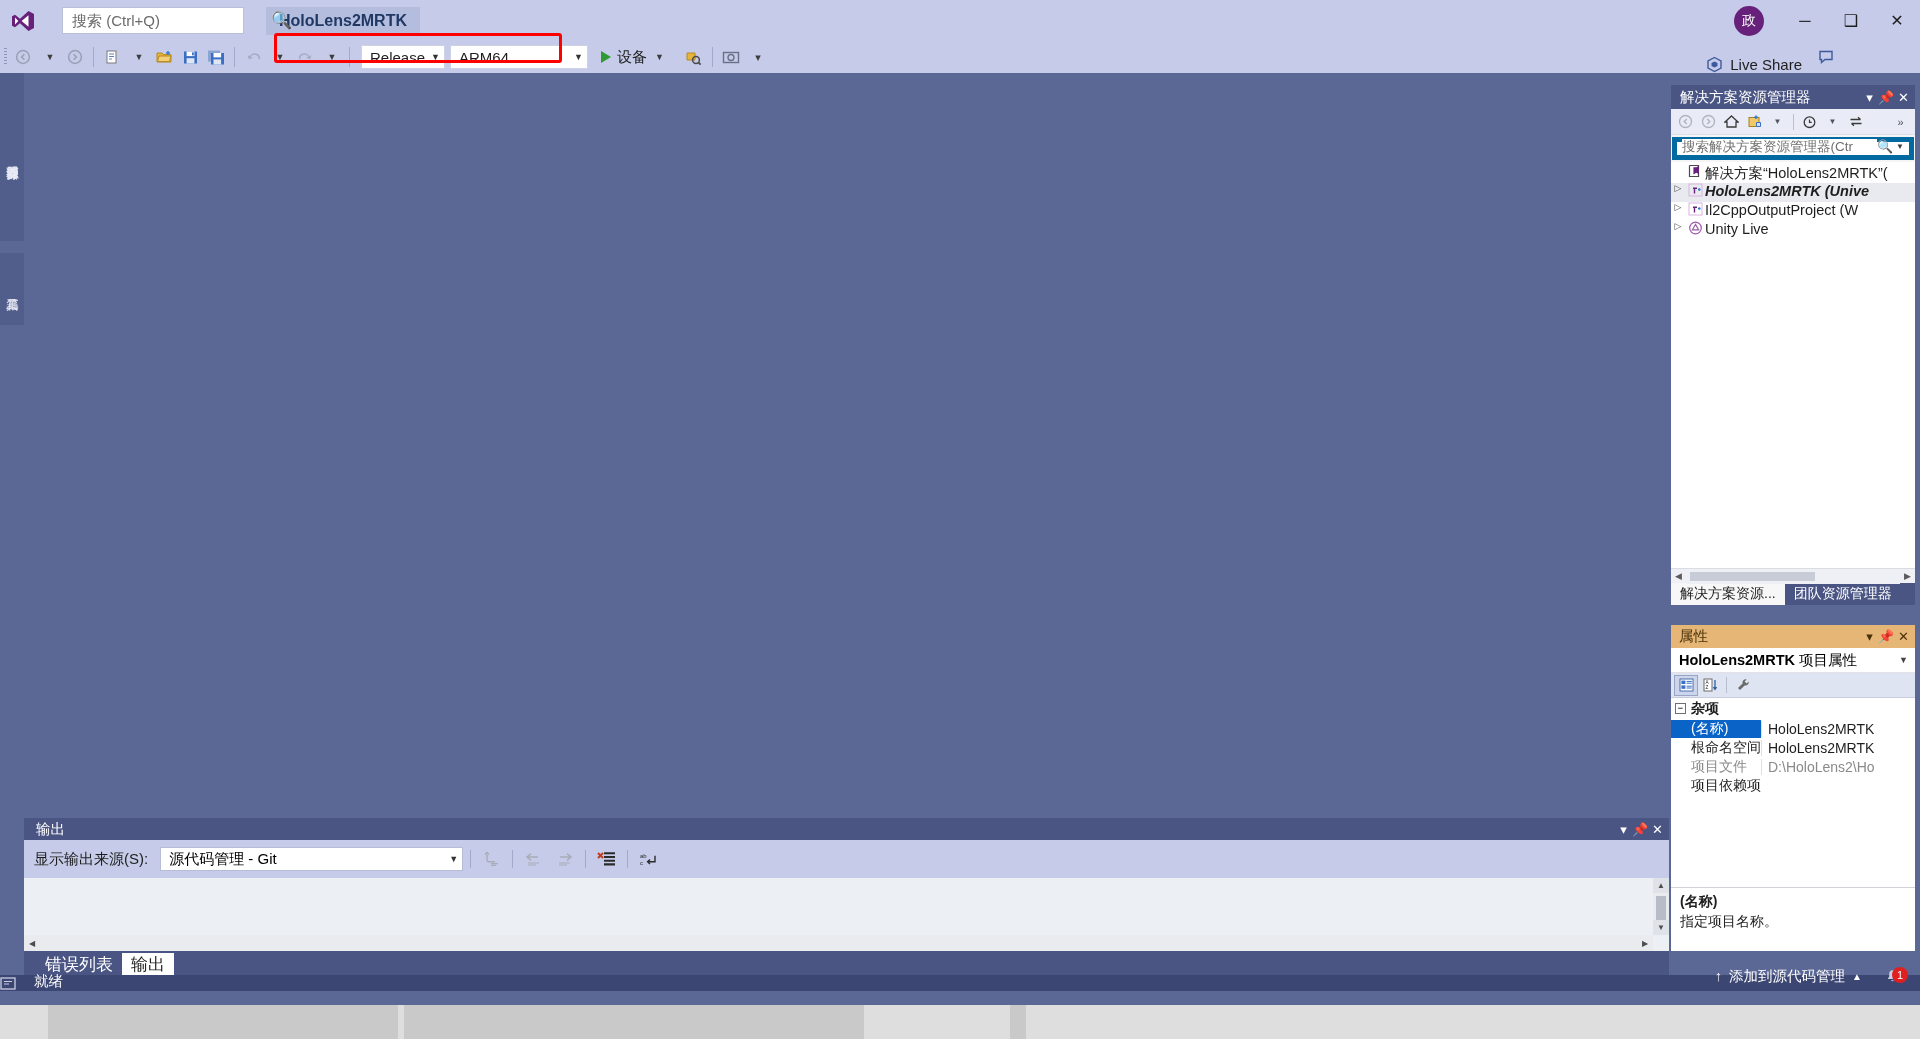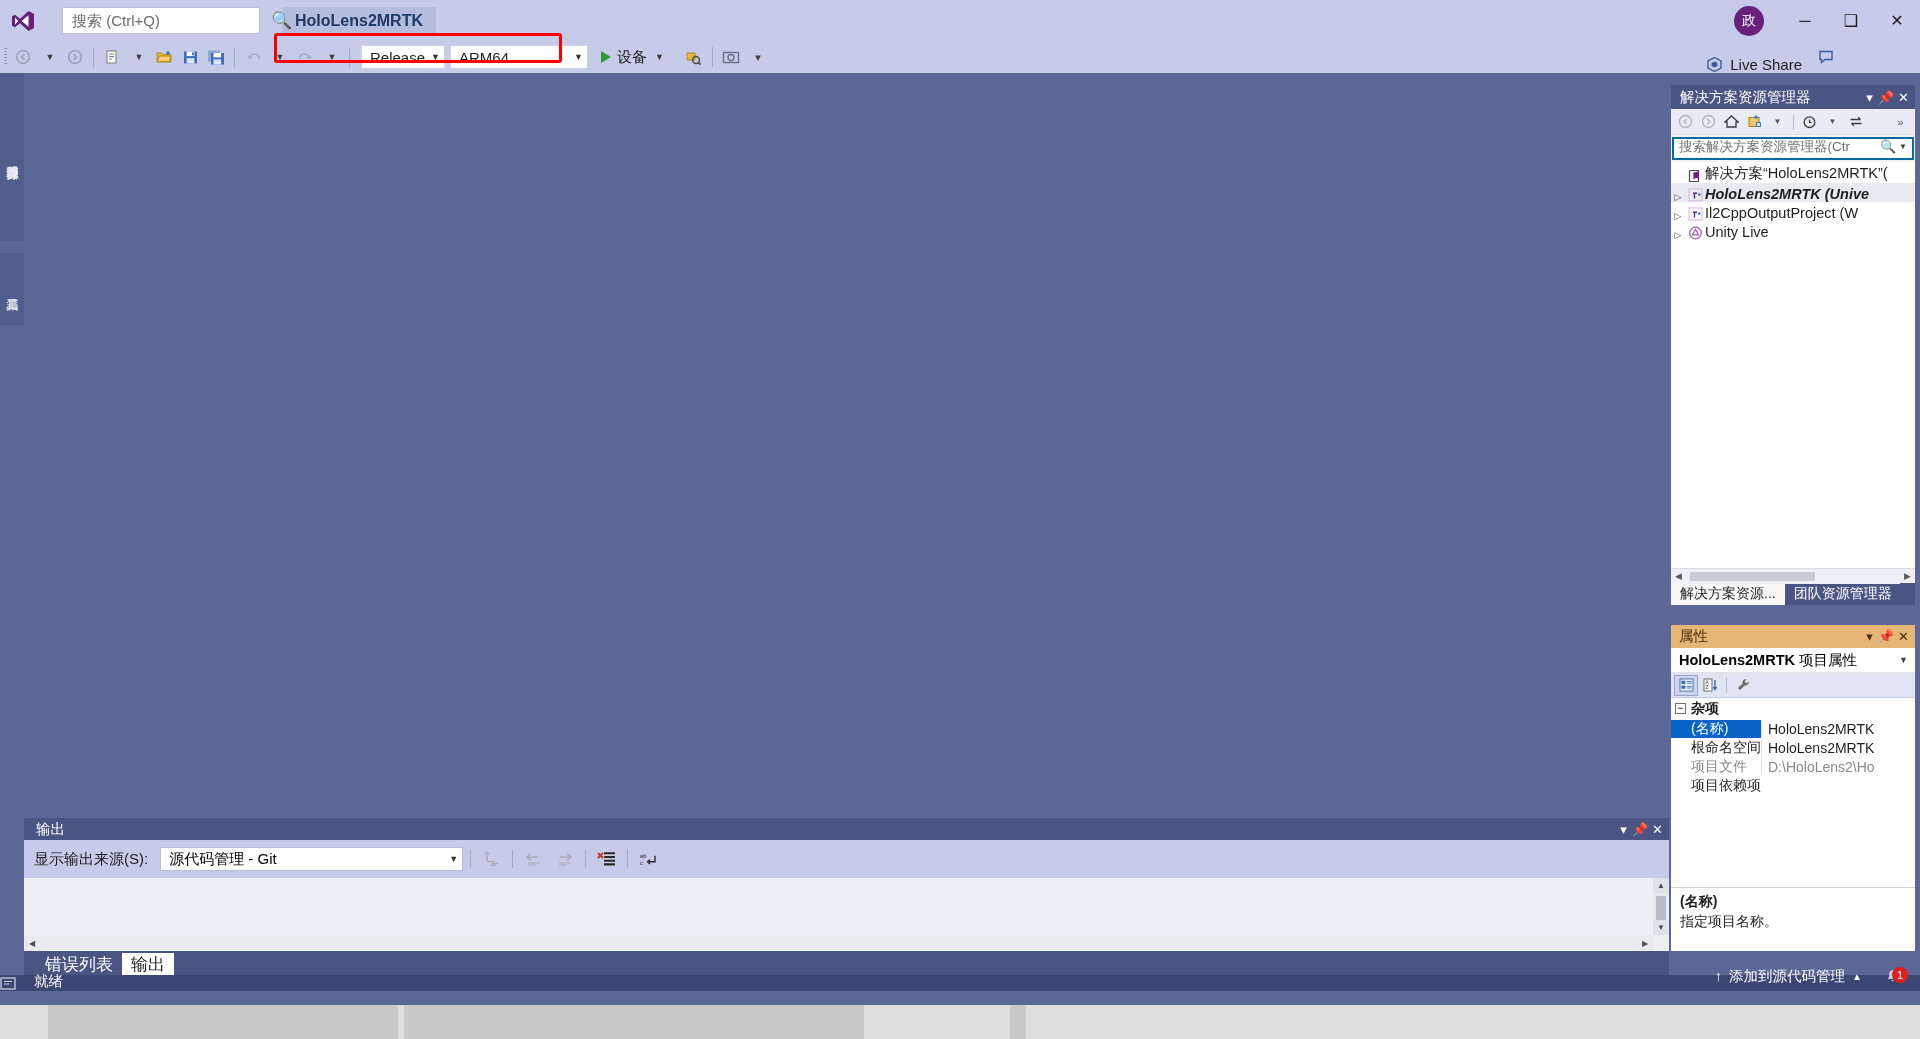--- a/index.html
+++ b/index.html
@@ -20,21 +20,21 @@
   #vs-logo {
     width: 46px; height: 41px; display: flex; align-items: center; justify-content: center;
   }
   .menu-items { display: flex; align-items: center; height: 41px; }
   .menu-item {
     font-size: 17px; color: #1e1e1e; padding: 0 13px; height: 41px;
     display: flex; align-items: center; cursor: default; white-space: nowrap;
   }
 
   #search-box {
-    margin-left: 16px; width: 198px; height: 27px; background: #ffffff;
+    margin-left: 16px; width: 182px; height: 27px; background: #ffffff;
     border: 1px solid #b9bfd6; display: flex; align-items: center;
     padding: 0 6px 0 9px; position: relative;
   }
   #search-input {
     border: none; outline: none; flex: 1; font-size: 15px; color: #5a5a5a;
     font-family: "Liberation Sans", sans-serif; background: transparent;
   }
   #search-input::placeholder { color: #6b6b6b; }
   .search-glyph { color: #33334d; font-size: 17px; line-height: 1; }
 
@@ -130,32 +130,32 @@
     padding: 0 3px; border-bottom: 1px solid #dcdfe9;
   }
   .stb {
     width: 23px; height: 22px; display: flex; align-items: center;
     justify-content: center; font-size: 14px; color: #4f5460;
   }
   .stb.dis { color: #a9adb8; }
   .stb-sep { width: 1px; height: 16px; background: #b9bfd0; margin: 0 4px; }
 
   .sol-search {
-    height: 23px; margin: 2px 1px; background: #ffffff; border: 2px solid #0369a1;
+    height: 23px; margin: 2px 1px; background: #ffffff; border: 5px solid #0369a1;
     display: flex; align-items: center; padding: 0 2px 4px 5px;
   }
   .sol-search input {
     flex: 1; border: none; outline: none; font-size: 13.5px; color: #6a6a6a;
     font-family: "Liberation Sans", sans-serif; min-width: 0;
   }
   .sol-search input::placeholder { color: #707070; }
 
   .tree { flex: 1; overflow: hidden; background: #ffffff; padding-top: 2px; font-size: 14.5px; }
   .tnode {
-    height: 19px; display: flex; align-items: flex-end; white-space: nowrap;
+    height: 19px; display: flex; align-items: flex-start; white-space: nowrap;
     color: #1e1e1e; padding-right: 2px;
   }
   .tnode.sel { background: #e8eaf0; }
   .tw { width: 14px; text-align: center; font-size: 9px; color: #4a4a4a; flex: none; }
   .ticon { width: 20px; display: flex; align-items: center; justify-content: center; flex: none; }
   .tlabel { overflow: hidden; }
   .tlabel.b { font-weight: bold; font-style: italic; }
 
   .hscroll {
     height: 15px; background: #eef0f5; display: flex; align-items: center;

